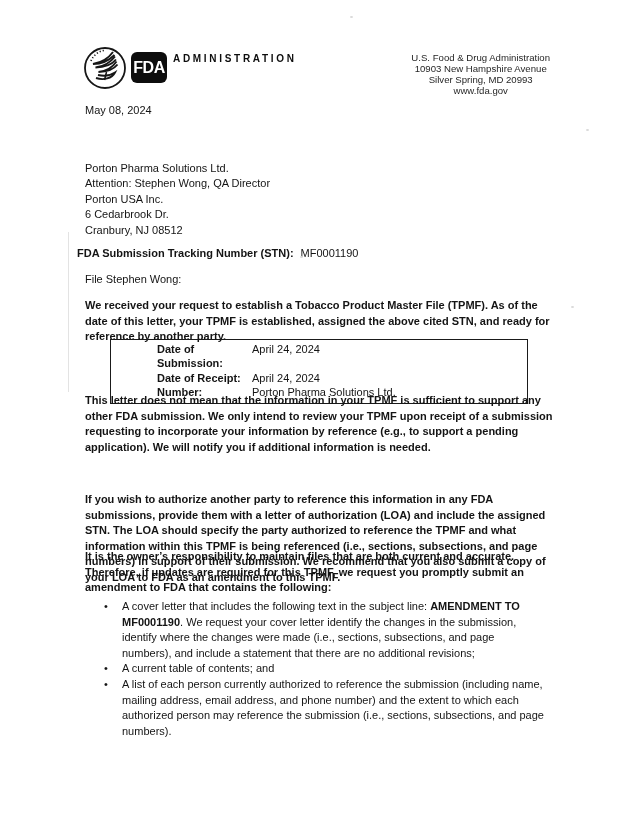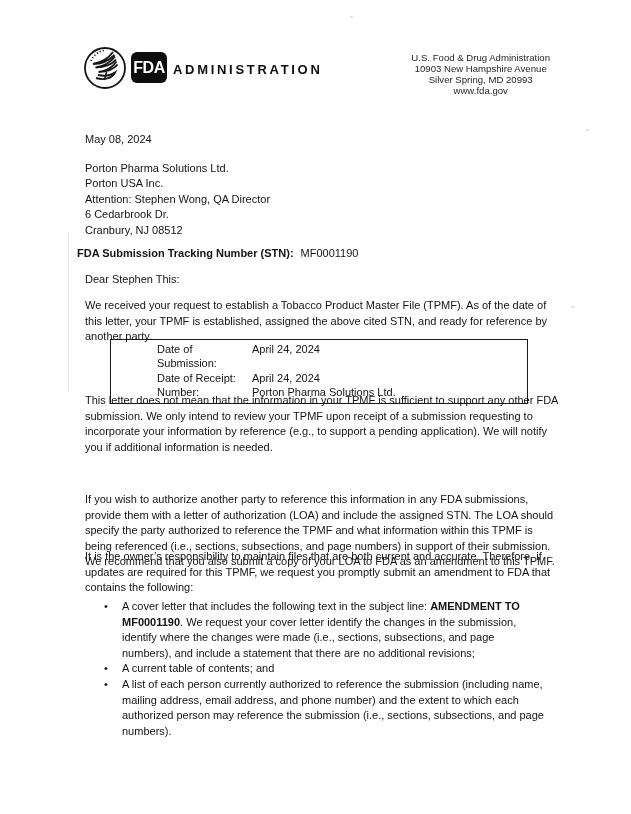--- a/index.html
+++ b/index.html
@@ -17,51 +17,51 @@
   
   .eagle{left:83px;top:46px;width:44px;height:44px;}
   .fda-box{
     left:131px;top:52px;width:36px;height:31px;
     background:#0d0d0d;border-radius:6px;
     display:flex;align-items:center;justify-content:center;
     color:#fff;font-weight:bold;font-size:16px;letter-spacing:-0.5px;
   }
   .wordmark{left:173px;top:51px;line-height:1;}
   .wordmark .l1{font-size:15.5px;font-weight:bold;letter-spacing:0.3px;color:#0d0d0d;}
-  .wordmark .l2{font-size:13px;font-weight:bold;letter-spacing:2.7px;margin-top:12px;color:#0d0d0d;}
+  .wordmark .l2{font-size:10px;font-weight:bold;letter-spacing:2.7px;margin-top:3px;color:#0d0d0d;}
   .hq-address{
     top:53px;right:81px;text-align:center;
     font-size:9.6px;line-height:10.9px;color:#262626;
   }
 
-  .date-line{top:104px;left:85px;font-size:11px;margin-top:29px;}
+  .date-line{top:104px;left:85px;font-size:11px;}
   .doc-title{top:131px;left:0;right:86px;text-align:right;font-weight:bold;font-size:11.5px;letter-spacing:0.2px;}
 
   .recipient{top:161px;left:85px;font-size:11px;line-height:15.4px;}
 
   .stn-line{top:247px;left:77px;font-size:11px;}
   .stn-line .lbl{font-weight:bold;}
   .stn-line .val{margin-left:7px;}
 
   .salutation{top:273px;left:85px;font-size:11px;}
 
-  .para{font-size:11px;line-height:15.6px;text-align:left;}
+  .para{font-size:11px;line-height:15.6px;text-align:left;font-weight:bold;}
   .p1{top:298px;left:85px;width:472px;}
   .p2{top:393px;left:85px;width:474px;}
   .p3{top:464px;left:85px;width:476px;margin-top:28px;}
   .p4{top:549px;left:85px;width:476px;}
 
   .info-table{
     top:339px;left:110px;width:400px;
     border:1.5px solid #1a1a1a;
     padding:2px 8px 3px 8px;
     font-size:11px;
   }
   .info-row{display:grid;grid-template-columns:133px 1fr;line-height:14.4px;}
-  .info-row .lbl{font-weight:normal;padding-left:38px;}
+  .info-row .lbl{font-weight:bold;padding-left:38px;}
 
   .bullets{top:599px;left:104px;width:442px;font-size:11px;line-height:15.6px;}
   .bullet-item{display:flex;margin:0;}
   .bullet-glyph{width:18px;flex:0 0 18px;font-size:11px;}
   .bullet-text{flex:1;}
   .bullet-text strong{font-weight:bold;}
 
   
   .scan-line{left:68px;top:232px;width:1px;height:160px;background:#e3e3e3;}
   .speck{width:3px;height:2px;background:#d9d9d9;border-radius:50%;}
@@ -93,31 +93,31 @@
     <div>U.S. Food &amp; Drug Administration</div>
     <div>10903 New Hampshire Avenue</div>
     <div>Silver Spring, MD  20993</div>
     <div>www.fda.gov</div>
   </div>
 
   <div class="abs date-line">May 08, 2024</div>
 
   <div class="abs recipient">
     <div>Porton Pharma Solutions Ltd.</div>
+    <div>Attention: Stephen Wong, QA Director</div>
     <div>Porton USA Inc.</div>
-    <div>Attention: Stephen Wong, QA Director</div>
     <div>6 Cedarbrook Dr.</div>
     <div>Cranbury, NJ 08512</div>
   </div>
 
   <div class="abs stn-line">
     <span class="lbl">FDA Submission Tracking Number (STN):</span><span class="val">MF0001190</span>
   </div>
 
-  <div class="abs salutation">Dear Stephen This:</div>
+  <div class="abs salutation">File Stephen Wong:</div>
 
   <div class="abs para p1">We received your request to establish a Tobacco Product Master File (TPMF). As of the date of this letter, your TPMF is established, assigned the above cited STN, and ready for reference by another party.</div>
 
   <div class="abs info-table">
     <div class="info-row">
       <span class="lbl">Date of Submission:</span>
       <span class="val">April 24, 2024</span>
     </div>
     <div class="info-row">
       <span class="lbl">Date of Receipt:</span>

